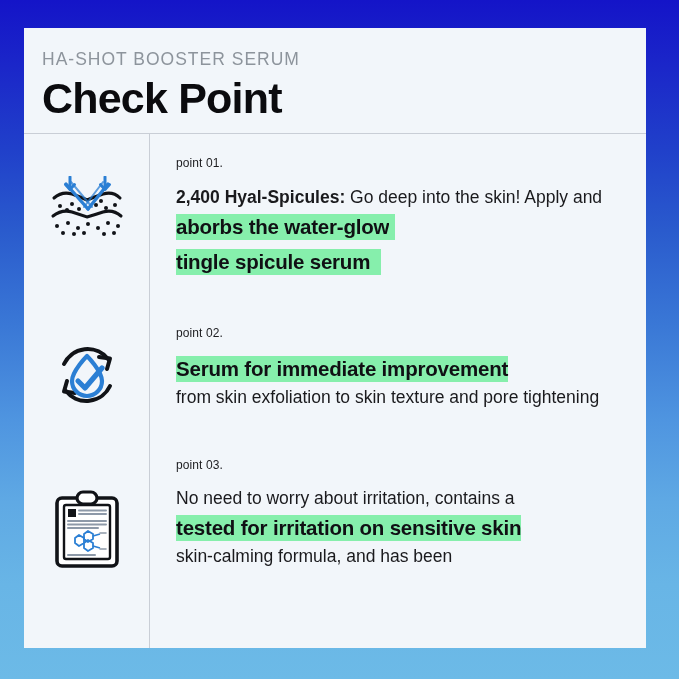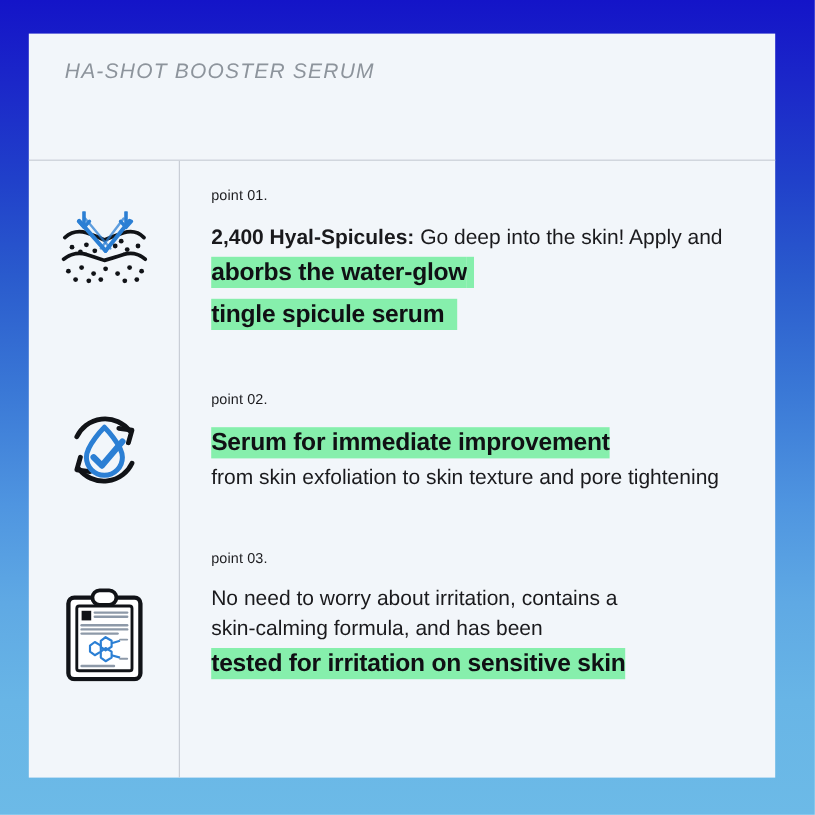--- a/index.html
+++ b/index.html
@@ -33,23 +33,22 @@
     width: 622px;
     height: 620px;
     background: #f2f6fa;
     display: flex;
     flex-direction: column;
   }
 
   
   #header {
     flex: 0 0 106px;
-    padding: 22px 0 0 30px;
+    padding: 22px 0 0 18px;
     border-bottom: 1px solid #c9ced6;
-    font-style: italic;
   }
 
   .eyebrow {
     font-size: 17.5px;
     letter-spacing: 1.0px;
     color: #8d949c;
     font-weight: 400;
     line-height: 1.1;
   }
 
@@ -133,20 +132,21 @@
 
   svg { display: block; }
 </style>
 </head>
 <body>
 
 <div id="card">
 
   <div id="header">
     <div class="eyebrow">HA-SHOT BOOSTER SERUM</div>
+    <div class="headline">Check Point</div>
   </div>
 
   <div id="body">
 
     <div id="icon-col">
 
       <div class="icon-cell r1">
         <span>
           <svg width="78" height="62" viewBox="0 0 78 62">
 
@@ -257,19 +257,19 @@
 
       <div class="point-block p2">
         <div class="point-label">point 02.</div>
         <div class="line hl-row big-hl"><span class="hl">Serum for immediate improvement</span></div>
         <div class="line tight"><span>from skin exfoliation to skin texture and pore tightening</span></div>
       </div>
 
       <div class="point-block p3">
         <div class="point-label">point 03.</div>
         <div class="line tight"><span>No need to worry about irritation, contains a</span></div>
+        <div class="line hl-row big-hl"><span class="hl">tested for irritation on sensitive skin</span></div>
         <div class="line tight"><span>skin-calming formula, and has been</span></div>
-        <div class="line hl-row big-hl"><span class="hl">tested for irritation on sensitive skin</span></div>
       </div>
 
     </div>
   </div>
 </div>
 
 </body></html>

